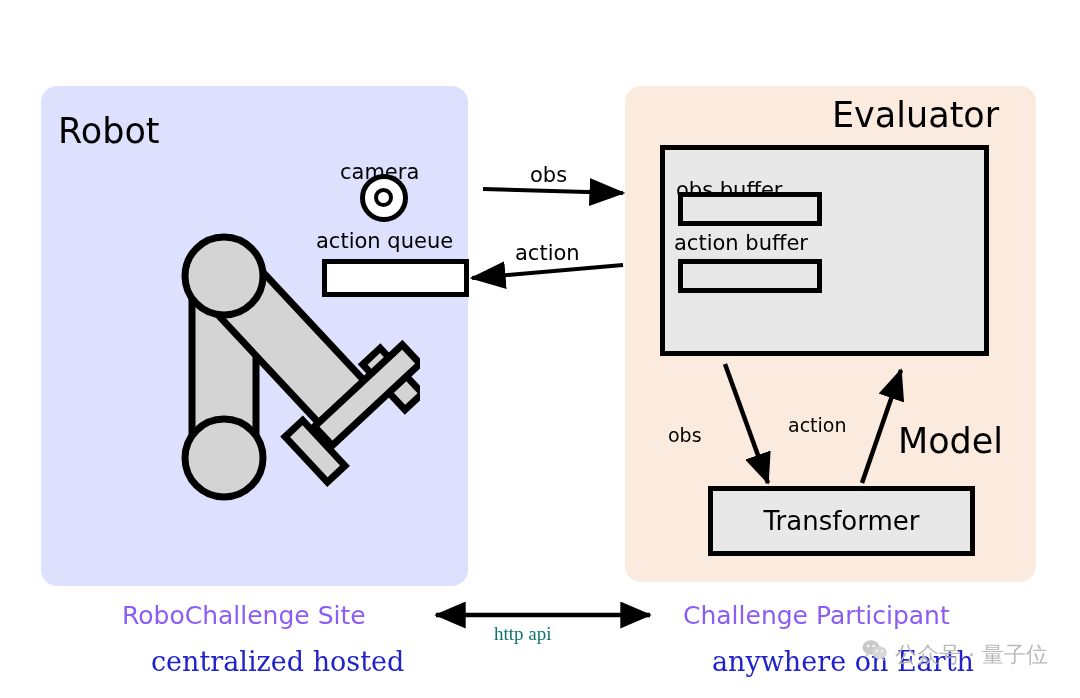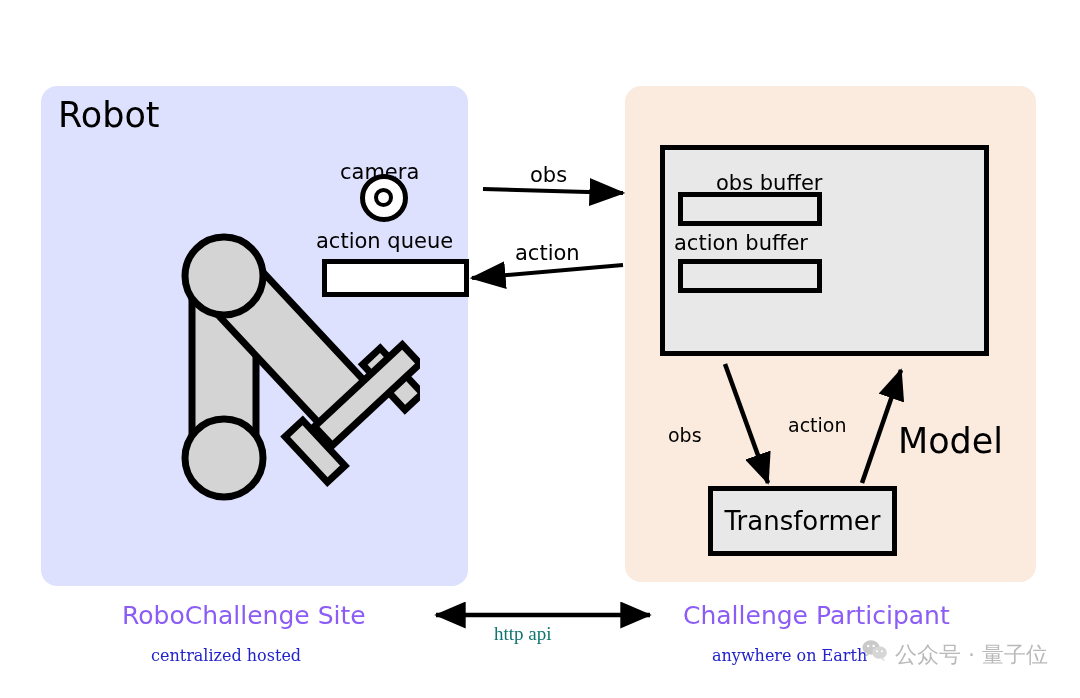--- a/index.html
+++ b/index.html
@@ -39,21 +39,21 @@
   }
 
   .panel-title {
     position: absolute;
     font-size: 35px;
     line-height: 1;
     font-family: "DejaVu Sans", sans-serif;
     color: #000;
     white-space: nowrap;
   }
-  #robot-title  { left: 58px;  top: 98px; }
+  #robot-title  { left: 58px;  top: 114px; }
   #evaluator-title { left: 832px; top: 98px; }
   #model-title  { left: 898px; top: 424px; font-size: 35px; }
 
   
   .lbl {
     position: absolute;
     font-size: 21px;
     line-height: 1;
     white-space: nowrap;
     font-family: "DejaVu Sans", sans-serif;
@@ -111,21 +111,21 @@
 
   
   #evaluator-box {
     position: absolute;
     left: 660px; top: 145px;
     width: 329px; height: 211px;
     border: 5px solid #000;
     background: #e8e8e8;
     box-sizing: border-box;
   }
-  #obs-buffer-label { left: 676px; top: 173px; margin-left: 40px; }
+  #obs-buffer-label { left: 676px; top: 180px; }
   #obs-buffer-box {
     position: absolute;
     left: 678px; top: 192px;
     width: 134px; height: 24px;
     border: 5px solid #000;
     background: #e8e8e8;
     box-sizing: content-box;
   }
   #action-buffer-label { left: 674px; top: 233px; }
   #action-buffer-box {
@@ -134,21 +134,21 @@
     width: 134px; height: 24px;
     border: 5px solid #000;
     background: #e8e8e8;
     box-sizing: content-box;
   }
 
   
   #transformer-box {
     position: absolute;
     left: 708px; top: 486px;
-    width: 189px; height: 70px;
+    width: 267px; height: 70px;
     border: 5px solid #000;
     background: #e8e8e8;
     box-sizing: border-box;
     display: flex;
     align-items: center;
     justify-content: center;
   }
   #transformer-label {
     font-size: 26px;
     color: #000;
@@ -165,21 +165,21 @@
   .bottom-main {
     position: absolute;
     font-size: 25px;
     line-height: 1;
     white-space: nowrap;
     font-family: "DejaVu Sans", sans-serif;
     color: #8b5cf6;
   }
   .bottom-sub {
     position: absolute;
-    font-size: 16px;
+    font-size: 27px;
     line-height: 1;
     white-space: nowrap;
     font-family: "DejaVu Serif", serif;
     color: #2222cc;
   }
   #site-label      { left: 122px; top: 603px; }
   #site-sub        { left: 151px; top: 648px; }
   #participant-label { left: 683px; top: 603px; }
   #participant-sub { left: 712px; top: 648px; }
   #httpapi-label {
@@ -244,20 +244,21 @@
 
     <g transform="rotate(-43 215 170)">
       <rect x="160" y="155" width="120" height="26" fill="#d4d4d4" stroke="#000" stroke-width="7"></rect>
     </g>
 
     <circle cx="74" cy="46" r="39" fill="#d4d4d4" stroke="#000" stroke-width="7"></circle>
     <circle cx="74" cy="228" r="39" fill="#d4d4d4" stroke="#000" stroke-width="7"></circle>
   </svg>
 
   <div class="panel" id="evaluator-panel"></div>
+  <div class="panel-title" id="evaluator-title">Evaluator</div>
 
   <div id="evaluator-box"></div>
   <div class="lbl" id="obs-buffer-label">obs buffer</div>
   <div id="obs-buffer-box"></div>
   <div class="lbl" id="action-buffer-label">action buffer</div>
   <div id="action-buffer-box"></div>
 
   <div class="panel-title" id="model-title">Model</div>
   <div id="transformer-box">
     <span id="transformer-label">Transformer</span>

